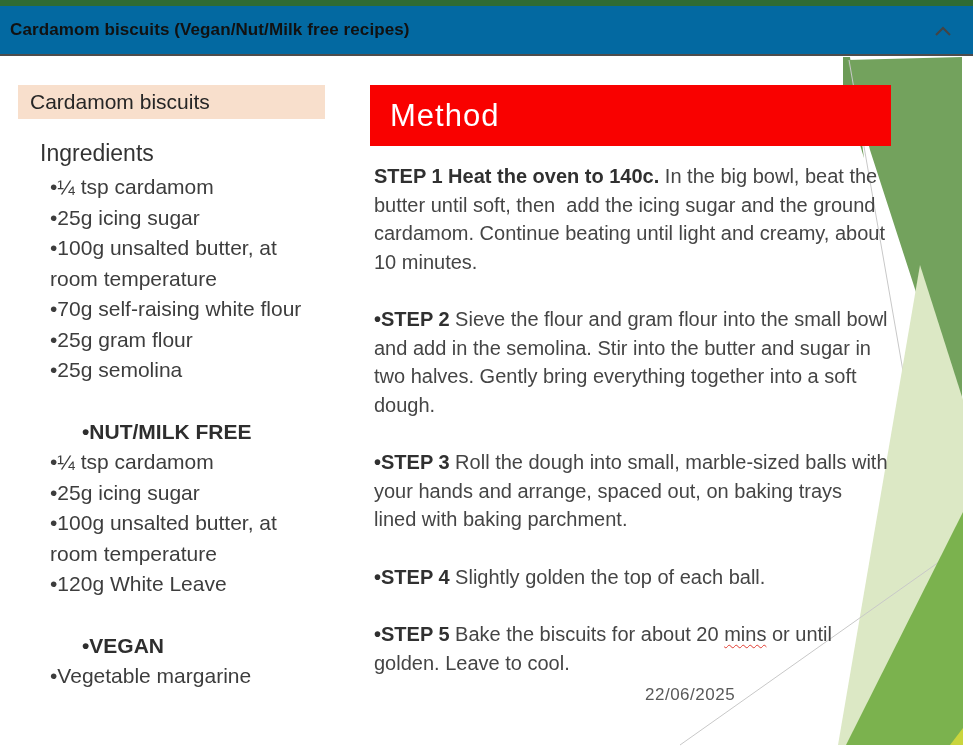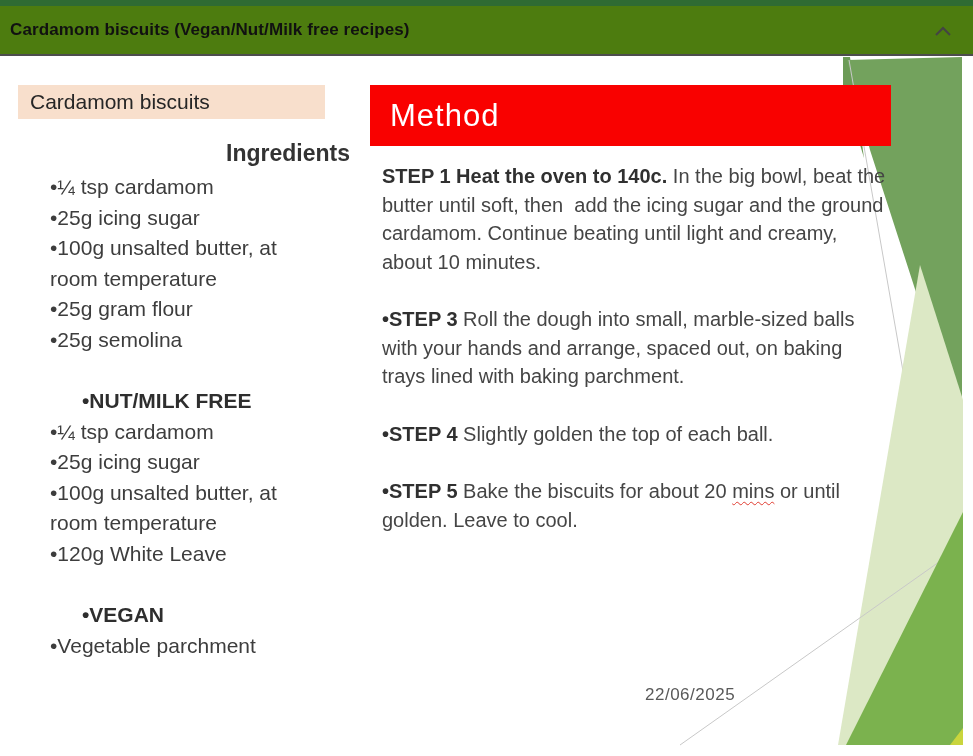--- a/index.html
+++ b/index.html
@@ -2,56 +2,56 @@
 <html><head>
 <meta charset="utf-8">
 <style>
   html,body{margin:0;padding:0;background:#fff;}
   #app{
     position:relative;width:973px;height:756px;background:#fff;overflow:hidden;
     font-family:"Liberation Sans","DejaVu Sans",sans-serif;
   }
   
   .top-bar{position:absolute;left:0;top:0;width:973px;height:6px;background:#2F6B33;}
-  .header{position:absolute;left:0;top:6px;width:973px;height:48px;background:#4d7c0f;}
+  .header{position:absolute;left:0;top:6px;width:973px;height:48px;background:#0369a1;}
   .header-title{
     position:absolute;left:10px;top:14px;font-size:17px;font-weight:bold;color:#111;
     letter-spacing:0.1px;white-space:nowrap;
   }
   .collapse-btn{
     position:absolute;right:16px;top:12px;width:28px;height:28px;border:none;background:transparent;
     cursor:pointer;padding:0;
   }
   .divider{position:absolute;left:0;top:54px;width:973px;height:2px;background:#4d4d4d;}
   
   .slide{position:absolute;left:0;top:56px;width:973px;height:616px;background:#fff;}
   .decor-svg{position:absolute;left:0;top:0;width:973px;height:700px;z-index:0;}
   .slide-content{position:absolute;left:0;top:0;width:973px;height:700px;z-index:1;color:#3d3d3d;}
   
   .recipe-title-box{
     position:absolute;left:18px;top:29px;width:295px;height:34px;background:#F8DFCC;
     font-size:21px;color:#262626;line-height:34px;padding-left:12px;
   }
   .ingredients-heading{
-    position:absolute;left:40px;top:84px;width:310px;text-align:right;
-    font-size:23px;font-weight:bold;color:#333;
+    position:absolute;left:40px;top:84px;width:310px;text-align:left;
+    font-size:23px;font-weight:normal;color:#333;
   }
   .ing-list{position:absolute;left:50px;top:116px;width:264px;font-size:21px;line-height:30.5px;color:#3d3d3d;}
   .ing-block{margin:0;}
   .ing-gap{margin-top:31px;margin-left:32px;}
   .ing-bold{font-weight:bold;color:#2e2e2e;}
   
   .method-banner{
     position:absolute;left:370px;top:29px;width:478px;height:61px;background:#F90100;padding-left:43px;
   }
   .method-heading{
     position:absolute;left:20px;top:13px;font-size:31px;color:#ffffff;letter-spacing:1px;font-weight:normal;
   }
   .steps{position:absolute;left:370px;top:106px;width:518px;font-size:20px;line-height:28.5px;color:#454545;}
-  .step-para{margin:0 0 29px 12px;white-space:pre-wrap;}
+  .step-para{margin:0 0 29px 4px;white-space:pre-wrap;}
   .step-label{font-weight:bold;color:#303030;}
   .squiggle{text-decoration:underline wavy #e03c31 1px;text-underline-offset:3px;}
   .slide-date{position:absolute;left:645px;top:629px;font-size:17px;color:#595959;letter-spacing:0.5px;}
 </style>
 </head>
 <body>
 
 <div id="app">
 
   <div class="top-bar"></div>
@@ -82,39 +82,41 @@
     <div class="slide-content">
 
       <div class="recipe-title-box">Cardamom biscuits</div>
 
       <div class="ingredients-heading">Ingredients</div>
 
       <div class="ing-list">
         <div class="ing-block">•¼ tsp cardamom</div>
         <div class="ing-block">•25g icing sugar</div>
         <div class="ing-block">•100g unsalted butter, at room temperature</div>
+        <div class="ing-block">•70g self-raising white flour</div>
         <div class="ing-block">•25g gram flour</div>
         <div class="ing-block">•25g semolina</div>
 
         <div class="ing-block ing-gap ing-bold">•NUT/MILK FREE</div>
         <div class="ing-block">•¼ tsp cardamom</div>
         <div class="ing-block">•25g icing sugar</div>
         <div class="ing-block">•100g unsalted butter, at room temperature</div>
         <div class="ing-block">•120g White Leave</div>
 
         <div class="ing-block ing-gap ing-bold">•VEGAN</div>
-        <div class="ing-block">•Vegetable parchment</div>
+        <div class="ing-block">•Vegetable margarine</div>
       </div>
 
       <div class="method-banner">
         <div class="method-heading">Method</div>
       </div>
 
       <div class="steps">
         <p class="step-para"><span class="step-label">STEP 1 Heat the oven to 140c.</span><span> In the big bowl, beat the butter until soft, then  add the icing sugar and the ground cardamom. Continue beating until light and creamy, about 10 minutes.</span></p>
+        <p class="step-para"><span class="step-label">•STEP 2</span><span> Sieve the flour and gram flour into the small bowl and add in the semolina. Stir into the butter and sugar in two halves. Gently bring everything together into a soft dough.</span></p>
         <p class="step-para"><span class="step-label">•STEP 3</span><span> Roll the dough into small, marble-sized balls with your hands and arrange, spaced out, on baking trays lined with baking parchment.</span></p>
         <p class="step-para"><span class="step-label">•STEP 4</span><span> Slightly golden the top of each ball.</span></p>
         <p class="step-para"><span class="step-label">•STEP 5</span><span> Bake the biscuits for about 20 </span><span class="squiggle">mins</span><span> or until golden. Leave to cool.</span></p>
       </div>
 
       <div class="slide-date">22/06/2025</div>
 
     </div>
   </div>
 </div>

